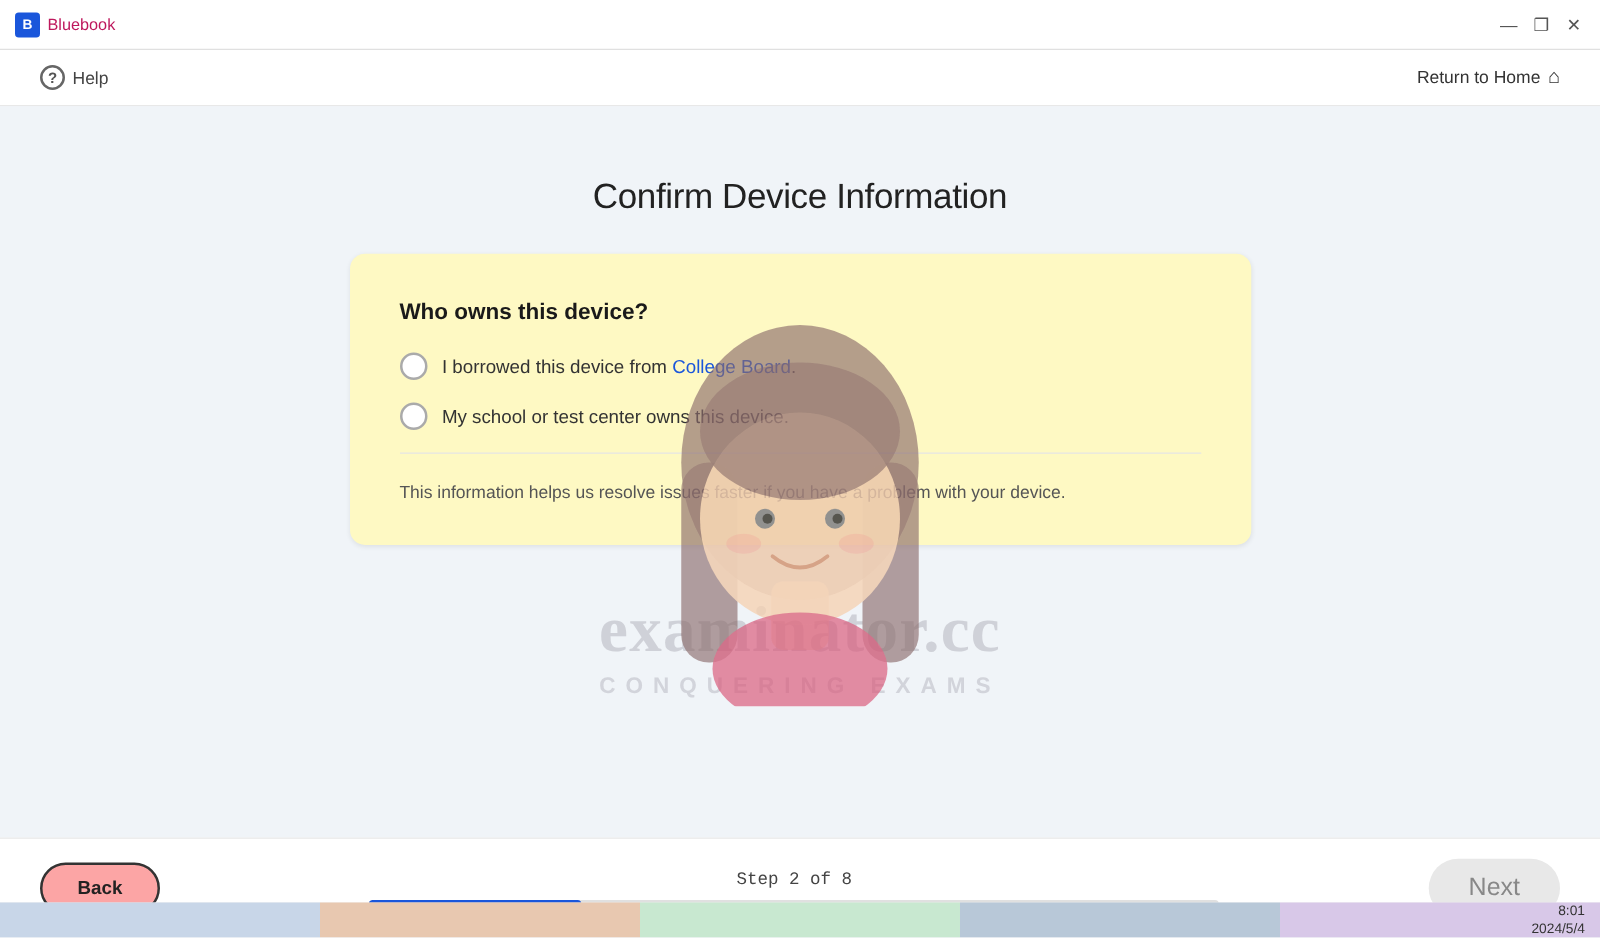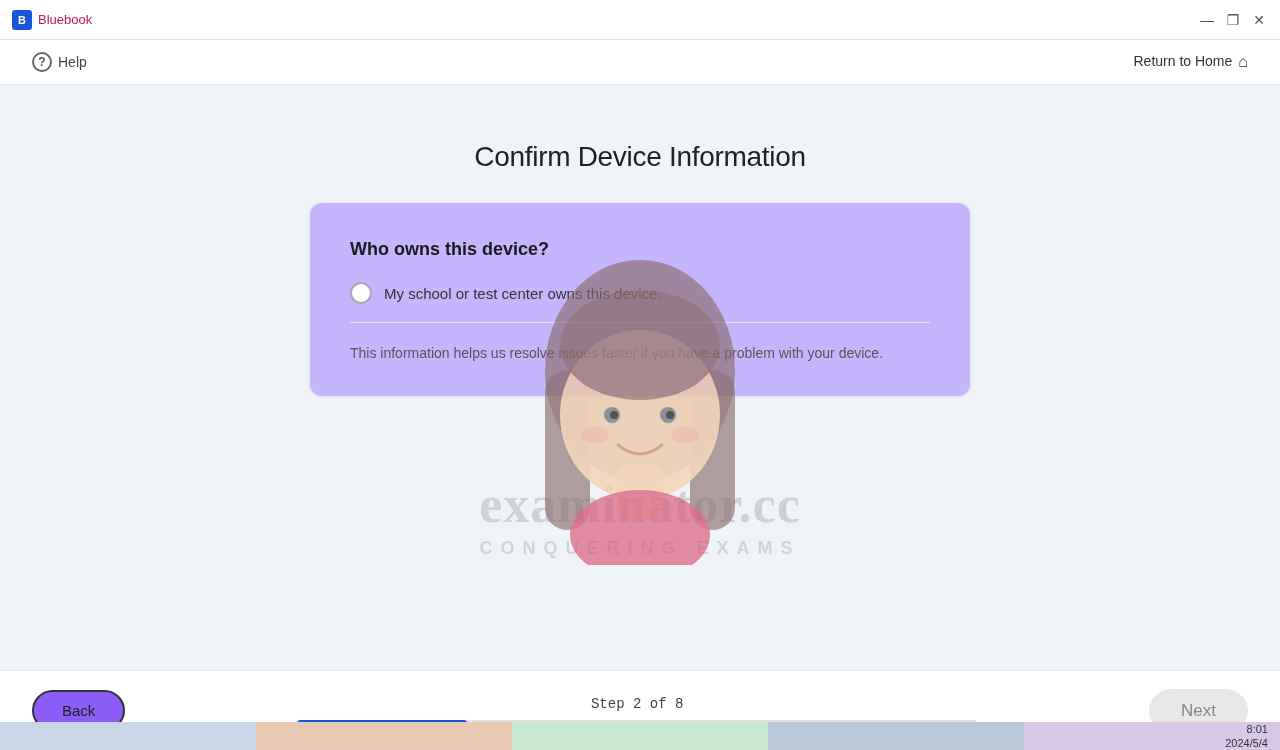--- a/index.html
+++ b/index.html
@@ -120,24 +120,24 @@
     .page-title {
       font-size: 28px;
       font-weight: 400;
       color: #222;
       margin-bottom: 30px;
       letter-spacing: -0.3px;
     }
 
     
     .card {
-      background: #c4b5fd;
+      background: #fef9c3;
       border-radius: 12px;
       padding: 36px 40px 32px;
-      width: 660px;
+      width: 721px;
       box-shadow: 0 1px 4px rgba(0,0,0,0.08);
       position: relative;
       z-index: 2;
     }
 
     .card-question {
       font-size: 18px;
       font-weight: 700;
       color: #1a1a1a;
       margin-bottom: 22px;
@@ -228,26 +228,26 @@
       background: #fff;
       border-top: 1px solid #e8e8e8;
       height: 80px;
       display: flex;
       align-items: center;
       justify-content: space-between;
       padding: 0 32px;
     }
 
     .back-btn {
-      background: #8b5cf6;
+      background: #fca5a5;
       border: 2px solid #333;
       border-radius: 24px;
       padding: 10px 28px;
       font-size: 15px;
-      font-weight: 400;
+      font-weight: 700;
       color: #222;
       cursor: pointer;
     }
 
     .step-info {
       display: flex;
       flex-direction: column;
       align-items: center;
       gap: 8px;
       font-family: Liberation Mono, monospace;
@@ -269,21 +269,21 @@
       background: #1a56db;
       border-radius: 3px;
       width: 25%;
     }
 
     .next-btn {
       background: #e8e8e8;
       border: none;
       border-radius: 24px;
       padding: 12px 32px;
-      font-size: 17px;
+      font-size: 20px;
       font-weight: 500;
       color: #888;
       cursor: pointer;
     }
 
     
     .taskbar {
       position: absolute;
       bottom: 0;
       left: 0;
@@ -346,20 +346,26 @@
   </div>
 </div>
 
 <div class="main">
   <h1 class="page-title">Confirm Device Information</h1>
 
   <div class="card">
     <div class="card-question">Who owns this device?</div>
 
 
+    <label class="radio-option">
+      <div class="radio-circle"></div>
+      <span class="radio-label">
+        <span>I borrowed this device from </span><span class="college-board-link">College Board</span><span>.</span>
+      </span>
+    </label>
 
     <label class="radio-option">
       <div class="radio-circle"></div>
       <span class="radio-label">My school or test center owns this device.</span>
     </label>
 
     <div class="divider"></div>
 
     <p class="info-text">This information helps us resolve issues faster if you have a problem with your device.</p>
   </div>

